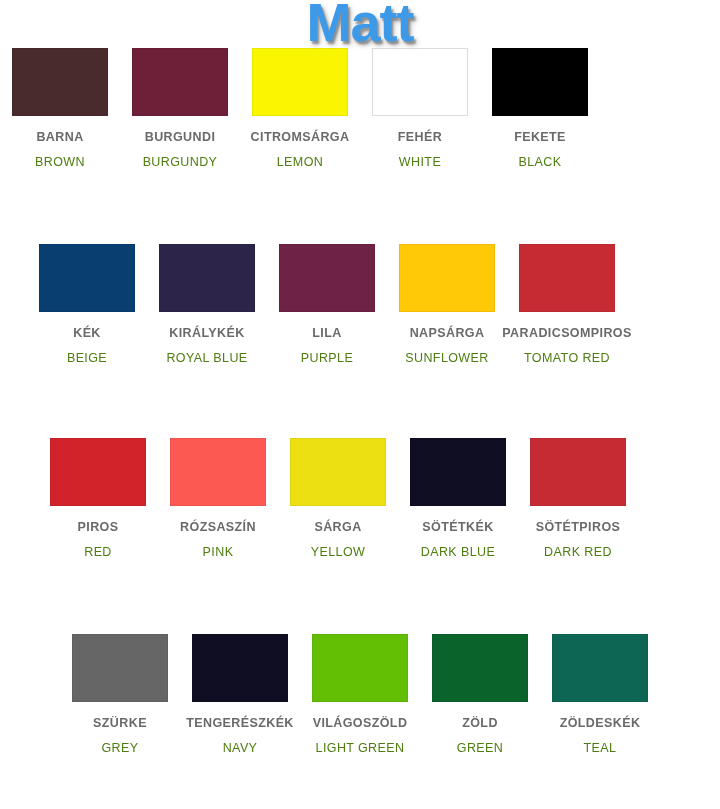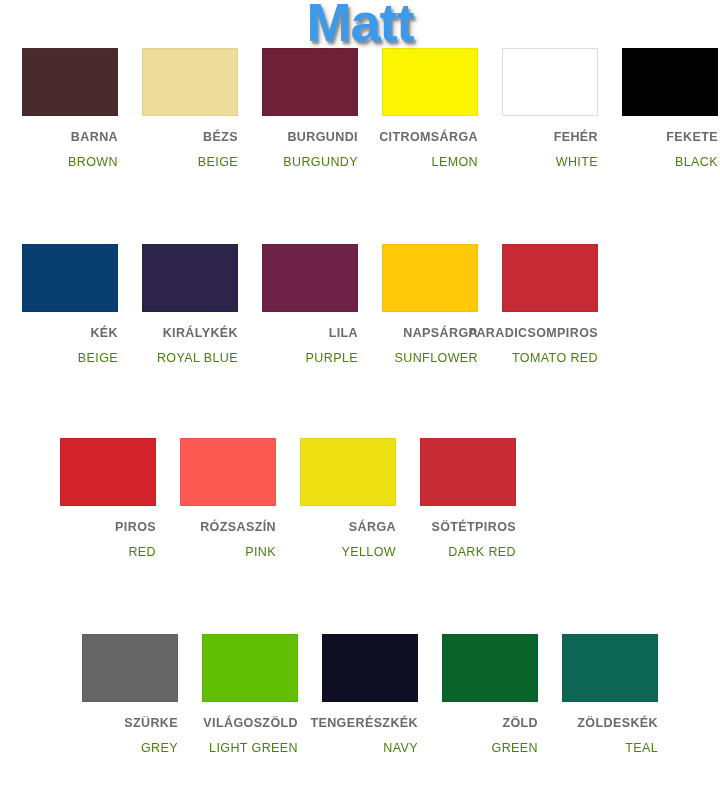--- a/index.html
+++ b/index.html
@@ -42,30 +42,30 @@
 
   .swatch-row {
     display: flex;
     justify-content: flex-start;
     align-items: flex-start;
     width: 720px;
     box-sizing: border-box;
   }
 
   .row-1 { position: absolute; top: 48px; left: 0; }
-  .row-2 { position: absolute; top: 244px; left: 0; }
+  .row-2 { position: absolute; top: 244px; left: 0; padding-left: 27px; }
   .row-3 { position: absolute; top: 438px; left: 0; padding-left: 38px; }
   .row-4 { position: absolute; top: 634px; left: 0; justify-content: center; }
 
   .swatch-cell {
     width: 116px;
     margin: 0 2px;
     display: flex;
     flex-direction: column;
-    align-items: flex-end;
+    align-items: center;
     flex: 0 0 auto;
   }
   .row-4 .swatch-cell {
     width: 116px;
     margin: 0 2px;
   }
 
   .swatch-chip {
     width: 96px;
     height: 68px;
@@ -101,25 +101,20 @@
 <div id="page-title">Matt</div>
 
 <div class="palette">
   <div class="swatch-row row-1">
       <div class="swatch-cell">
         <div class="swatch-chip" style="background: rgb(74, 43, 45);"></div>
         <div class="swatch-label-hu">BARNA</div>
         <div class="swatch-label-en">BROWN</div>
       </div>
       <div class="swatch-cell">
-        <div class="swatch-chip" style="background: rgb(237, 220, 154);"></div>
-        <div class="swatch-label-hu">BÉZS</div>
-        <div class="swatch-label-en">BEIGE</div>
-      </div>
-      <div class="swatch-cell">
         <div class="swatch-chip" style="background: rgb(110, 32, 57);"></div>
         <div class="swatch-label-hu">BURGUNDI</div>
         <div class="swatch-label-en">BURGUNDY</div>
       </div>
       <div class="swatch-cell">
         <div class="swatch-chip" style="background: rgb(250, 245, 0);"></div>
         <div class="swatch-label-hu">CITROMSÁRGA</div>
         <div class="swatch-label-en">LEMON</div>
       </div>
       <div class="swatch-cell">
@@ -170,42 +165,47 @@
         <div class="swatch-chip" style="background: rgb(253, 89, 83);"></div>
         <div class="swatch-label-hu">RÓZSASZÍN</div>
         <div class="swatch-label-en">PINK</div>
       </div>
       <div class="swatch-cell">
         <div class="swatch-chip" style="background: rgb(237, 224, 18);"></div>
         <div class="swatch-label-hu">SÁRGA</div>
         <div class="swatch-label-en">YELLOW</div>
       </div>
       <div class="swatch-cell">
+        <div class="swatch-chip" style="background: rgb(16, 14, 35);"></div>
+        <div class="swatch-label-hu">SÖTÉTKÉK</div>
+        <div class="swatch-label-en">DARK BLUE</div>
+      </div>
+      <div class="swatch-cell">
         <div class="swatch-chip" style="background: rgb(198, 43, 52);"></div>
         <div class="swatch-label-hu">SÖTÉTPIROS</div>
         <div class="swatch-label-en">DARK RED</div>
       </div>
     </div>
   <div class="swatch-row row-4">
       <div class="swatch-cell">
         <div class="swatch-chip" style="background: rgb(102, 102, 102);"></div>
         <div class="swatch-label-hu">SZÜRKE</div>
         <div class="swatch-label-en">GREY</div>
       </div>
       <div class="swatch-cell">
+        <div class="swatch-chip" style="background: rgb(16, 14, 35);"></div>
+        <div class="swatch-label-hu">TENGERÉSZKÉK</div>
+        <div class="swatch-label-en">NAVY</div>
+      </div>
+      <div class="swatch-cell">
         <div class="swatch-chip" style="background: rgb(98, 191, 4);"></div>
         <div class="swatch-label-hu">VILÁGOSZÖLD</div>
         <div class="swatch-label-en">LIGHT GREEN</div>
       </div>
       <div class="swatch-cell">
-        <div class="swatch-chip" style="background: rgb(16, 14, 35);"></div>
-        <div class="swatch-label-hu">TENGERÉSZKÉK</div>
-        <div class="swatch-label-en">NAVY</div>
-      </div>
-      <div class="swatch-cell">
         <div class="swatch-chip" style="background: rgb(9, 100, 43);"></div>
         <div class="swatch-label-hu">ZÖLD</div>
         <div class="swatch-label-en">GREEN</div>
       </div>
       <div class="swatch-cell">
         <div class="swatch-chip" style="background: rgb(13, 102, 84);"></div>
         <div class="swatch-label-hu">ZÖLDESKÉK</div>
         <div class="swatch-label-en">TEAL</div>
       </div>
     </div>

